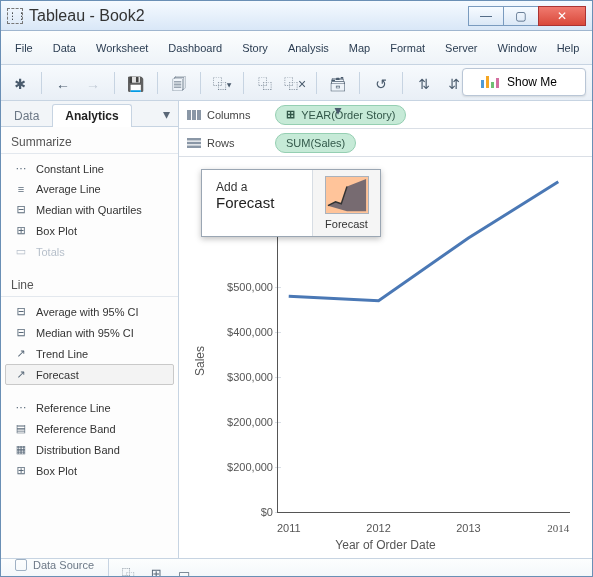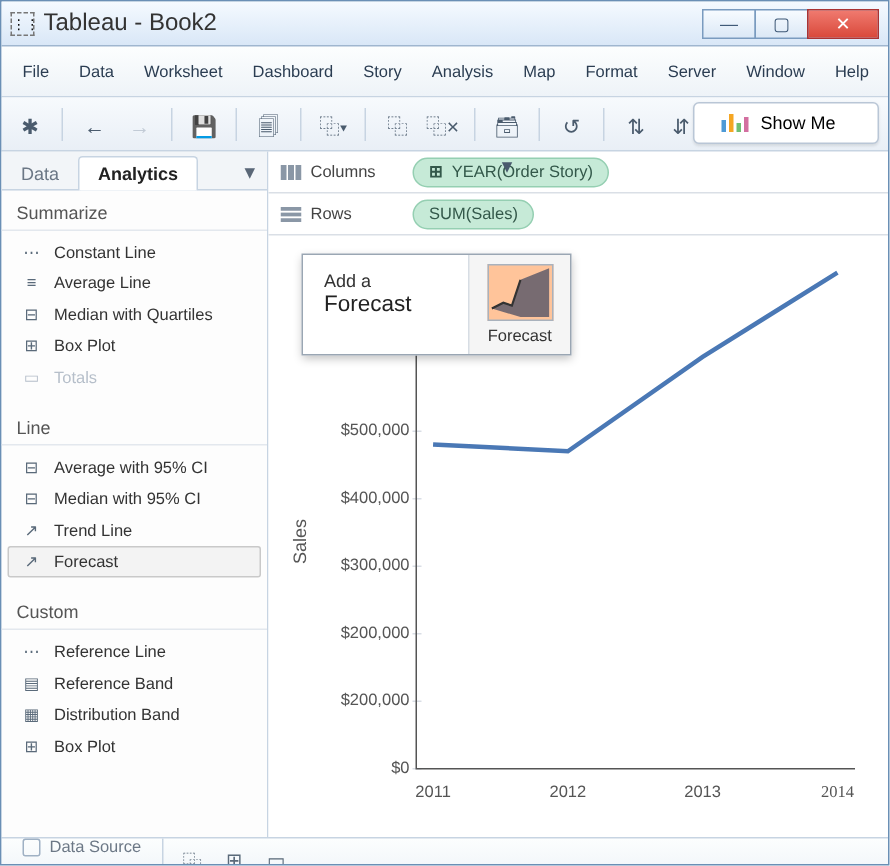--- a/index.html
+++ b/index.html
@@ -268,21 +268,20 @@
       <div class="side-item">
           <span class="si-icon">↗</span>
           <span>Trend Line</span>
         </div>
       <div class="side-item selected">
           <span class="si-icon">↗</span>
           <span>Forecast</span>
         </div>
     </div>
 
-    <div class="section-head">Custom</div>
     <div class="side-list">
       <div class="side-item">
           <span class="si-icon">⋯</span>
           <span>Reference Line</span>
         </div>
       <div class="side-item">
           <span class="si-icon">▤</span>
           <span>Reference Band</span>
         </div>
       <div class="side-item">
@@ -338,20 +337,21 @@
                 <path d="M2 30 L10 26 L16 28 L22 10 L42 2 L42 36 L22 36 Z" fill="#556" opacity=".8"></path>
                 <path d="M2 30 L10 26 L16 28 L22 10" fill="none" stroke="#333" stroke-width="1.5"></path>
               </svg>
           </div>
           <div class="cap">Forecast</div>
         </div>
       </div>
 
       <div class="plot">
         <div class="ylabel">Sales</div>
+        <div class="xlabel">Year of Order Date</div>
         <svg class="series" preserveAspectRatio="none" viewBox="0 0 293 337" style="width: 293px; height: 337px;">
             <path d="M11.72 121.32 L101.57333333333332 125.81333333333333 L191.42666666666665 62.90666666666664 L281.28000000000003 6.740000000000009 " fill="none" stroke="#4a78b5" stroke-width="3"></path>
           </svg>
       <div class="ytick" style="top: 339px;">$0</div>
           <div class="tick-line" style="left: 88px; top: 345px; width: 6px; height: 1px;"></div>
           <div class="ytick" style="top: 294.067px;">$200,000</div>
           <div class="tick-line" style="left: 88px; top: 300.067px; width: 6px; height: 1px;"></div>
           <div class="ytick" style="top: 249.133px;">$200,000</div>
           <div class="tick-line" style="left: 88px; top: 255.133px; width: 6px; height: 1px;"></div>
           <div class="ytick" style="top: 204.2px;">$300,000</div>

